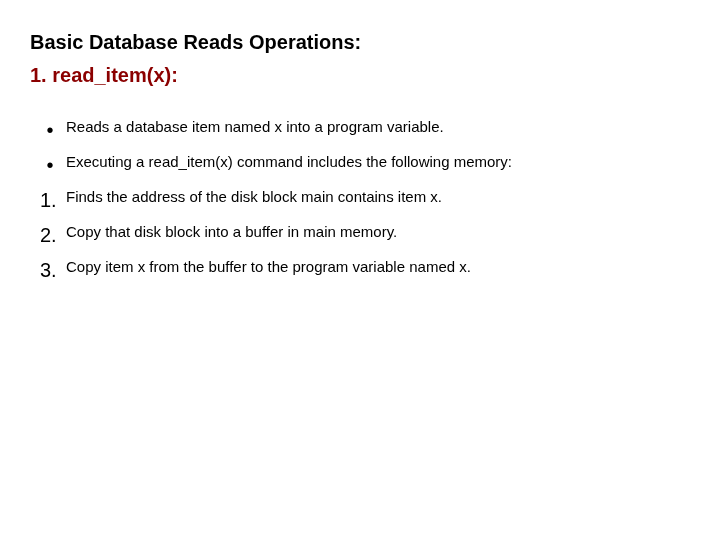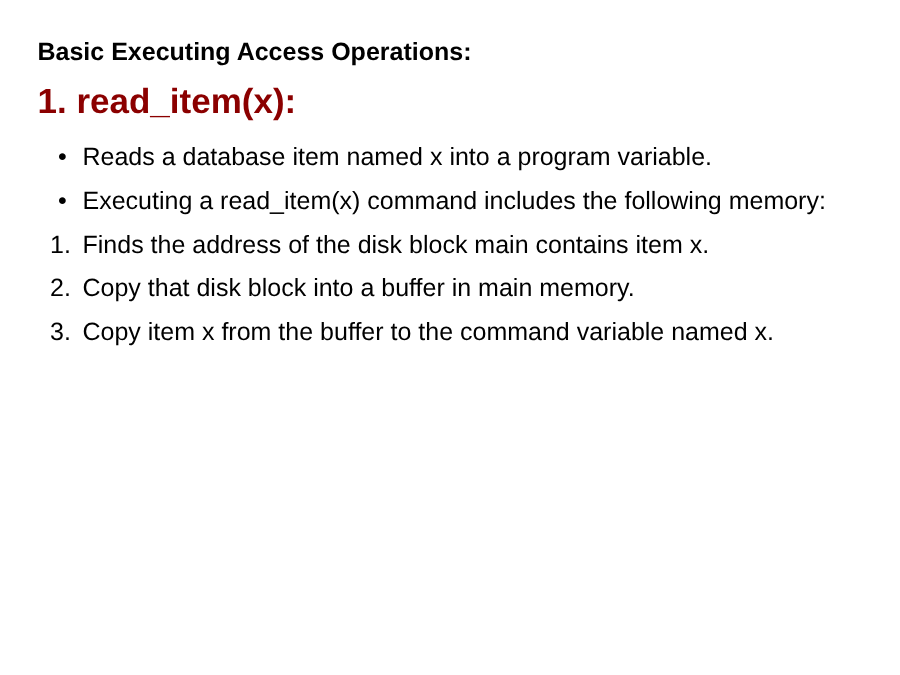--- a/index.html
+++ b/index.html
@@ -22,23 +22,23 @@
 
     .title {
       font-weight: bold;
       font-size: 20px;
       margin-bottom: 4px;
       color: #000000;
     }
 
     .subtitle {
       font-weight: bold;
-      font-size: 28px;
+      font-size: 20px;
       color: #8b0000;
-      margin-bottom: 10px;
+      margin-bottom: 26px;
     }
 
     .content-area {
       display: flex;
       flex-direction: column;
       gap: 6px;
     }
 
     .bullet-item {
       display: flex;
@@ -57,31 +57,31 @@
     .bullet-dot {
       min-width: 36px;
       text-align: center;
       padding-left: 4px;
       flex-shrink: 0;
       font-size: 20px;
     }
 
     .bullet-text {
       flex: 1;
-      font-size: 20px;
+      font-size: 15px;
       line-height: 1.45;
       text-align: justify;
     }
   </style>
 </head>
 <body>
 
 <div>
 
-  <div class="title">Basic Executing Access Operations:</div>
+  <div class="title">Basic Database Reads Operations:</div>
 
   <div class="subtitle">1. read_item(x):</div>
 
   <div class="content-area">
 
     <div class="bullet-item">
       <span class="bullet-dot">•</span>
       <span class="bullet-text">Reads a database item named x into a program variable.</span>
     </div>
 
@@ -95,17 +95,17 @@
       <span class="bullet-text">Finds the address of the disk block main contains item x.</span>
     </div>
 
     <div class="bullet-item">
       <span class="bullet-marker">2.</span>
       <span class="bullet-text">Copy that disk block into a buffer in main memory.</span>
     </div>
 
     <div class="bullet-item">
       <span class="bullet-marker">3.</span>
-      <span class="bullet-text">Copy item x from the buffer to the command variable named x.</span>
+      <span class="bullet-text">Copy item x from the buffer to the program variable named x.</span>
     </div>
 
   </div>
 </div>
 
 </body></html>

